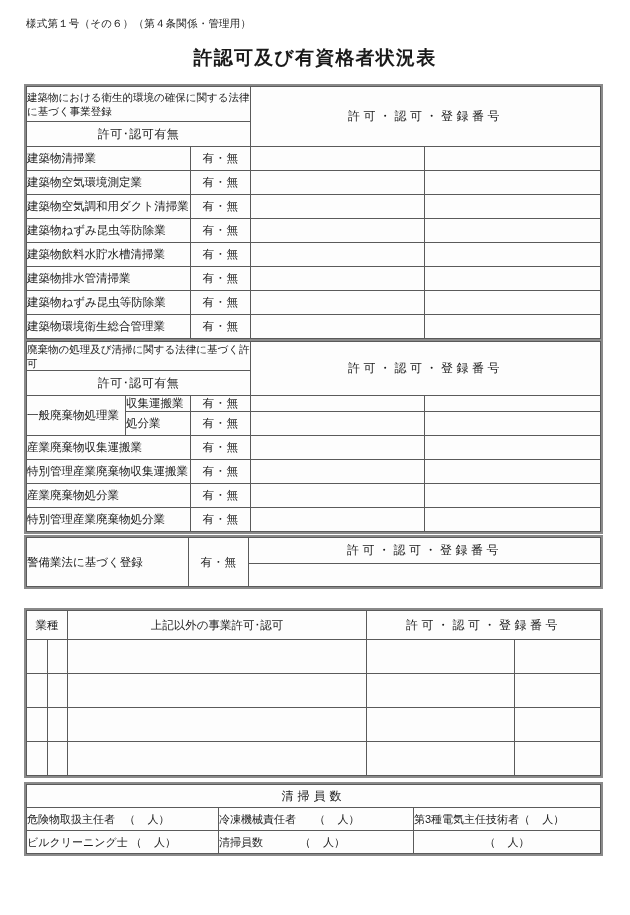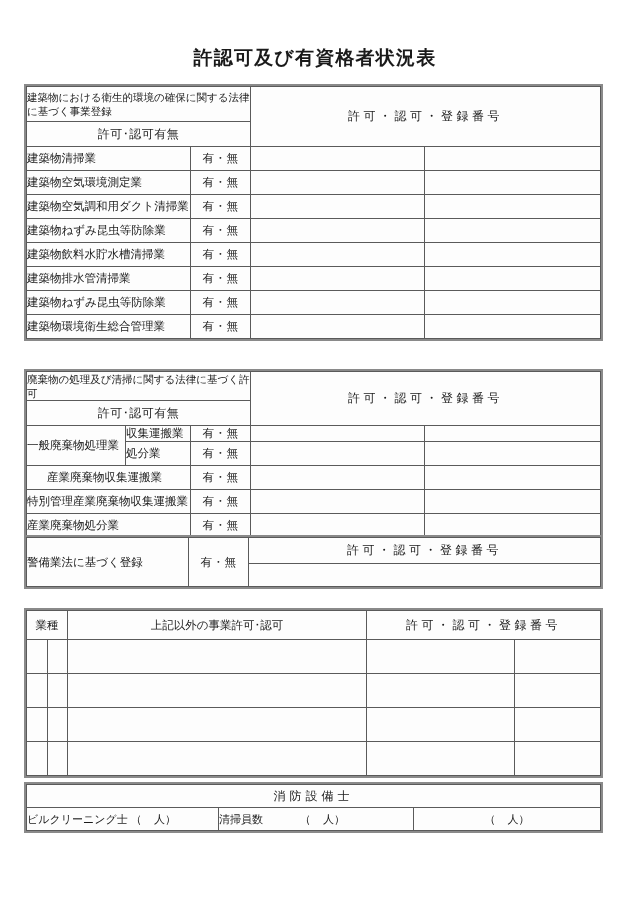--- a/index.html
+++ b/index.html
@@ -113,20 +113,21 @@
     font-size: 11px;
     text-align: center;
     white-space: pre;
   }
 </style>
 </head>
 <body>
 
 <div class="page">
 
+  <div class="form-no">様式第１号（その６）（第４条関係・管理用）</div>
 
   <div class="doc-title">許認可及び有資格者状況表</div>
 
   <table class="tbl outer" style="left:26px; top:86px; width:574px;">
     <colgroup>
       <col style="width:164px">
       <col style="width:60px">
       <col style="width:174px">
       <col style="width:176px">
     </colgroup>
@@ -183,21 +184,21 @@
       </tr>
       <tr>
         <td class="rowlbl" style="height:23px;">建築物環境衛生総合管理業</td>
         <td class="yn">有・無</td>
         <td class="blank"></td>
         <td class="blank"></td>
       </tr>
     </tbody>
   </table>
 
-  <table class="tbl outer" style="left:26px; top:341px; width:574px;margin-top:30px;">
+  <table class="tbl outer" style="left:26px; top:341px; width:574px;">
     <colgroup>
       <col style="width:99px">
       <col style="width:65px">
       <col style="width:60px">
       <col style="width:174px">
       <col style="width:176px">
     </colgroup>
     <tbody>
       <tr>
         <td class="lawhdr" colspan="3" style="height:24px;">廃棄物の処理及び清掃に関する法律に基づく許可</td>
@@ -215,21 +216,21 @@
         <td class="blank"></td>
       </tr>
       <tr>
         <td class="rowlbl" style="height:23px;">処分業</td>
         <td class="yn">有・無</td>
         <td class="blank"></td>
         <td class="blank"></td>
       </tr>
 
       <tr>
-        <td class="rowlbl" colspan="2" style="height:23px;padding-left:20px;">産業廃棄物収集運搬業</td>
+        <td class="rowlbl" colspan="2" style="height:23px;">産業廃棄物収集運搬業</td>
         <td class="yn">有・無</td>
         <td class="blank"></td>
         <td class="blank"></td>
       </tr>
       <tr>
         <td class="rowlbl" colspan="2" style="height:23px;">特別管理産業廃棄物収集運搬業</td>
         <td class="yn">有・無</td>
         <td class="blank"></td>
         <td class="blank"></td>
       </tr>
@@ -313,21 +314,26 @@
   </table>
 
   <table class="tbl outer" style="left:26px; top:784px; width:574px;">
     <colgroup>
       <col style="width:192px">
       <col style="width:195px">
       <col style="width:187px">
     </colgroup>
     <tbody>
       <tr>
-        <td class="qhdr" colspan="3" style="height:22px;">消防設備士</td>
+        <td class="qhdr" colspan="3" style="height:22px;">清掃員数</td>
+      </tr>
+      <tr>
+        <td class="qcell" style="height:22px;">危険物取扱主任者   （    人）</td>
+        <td class="qcell">冷凍機械責任者      （    人）</td>
+        <td class="qcell">第3種電気主任技術者（    人）</td>
       </tr>
       <tr>
         <td class="qcell" style="height:22px;">ビルクリーニング士 （    人）</td>
         <td class="qcell">清掃員数            （    人）</td>
         <td class="qcell-c">（    人）</td>
       </tr>
     </tbody>
   </table>
 
 </div>

